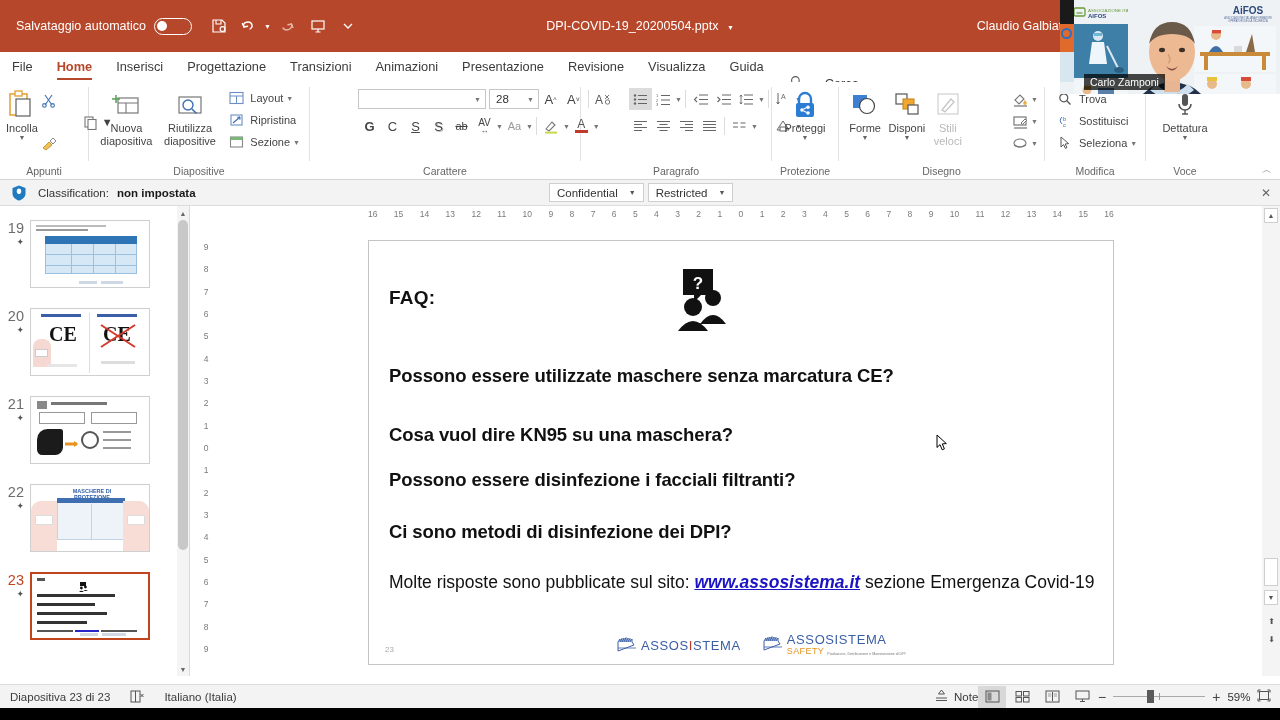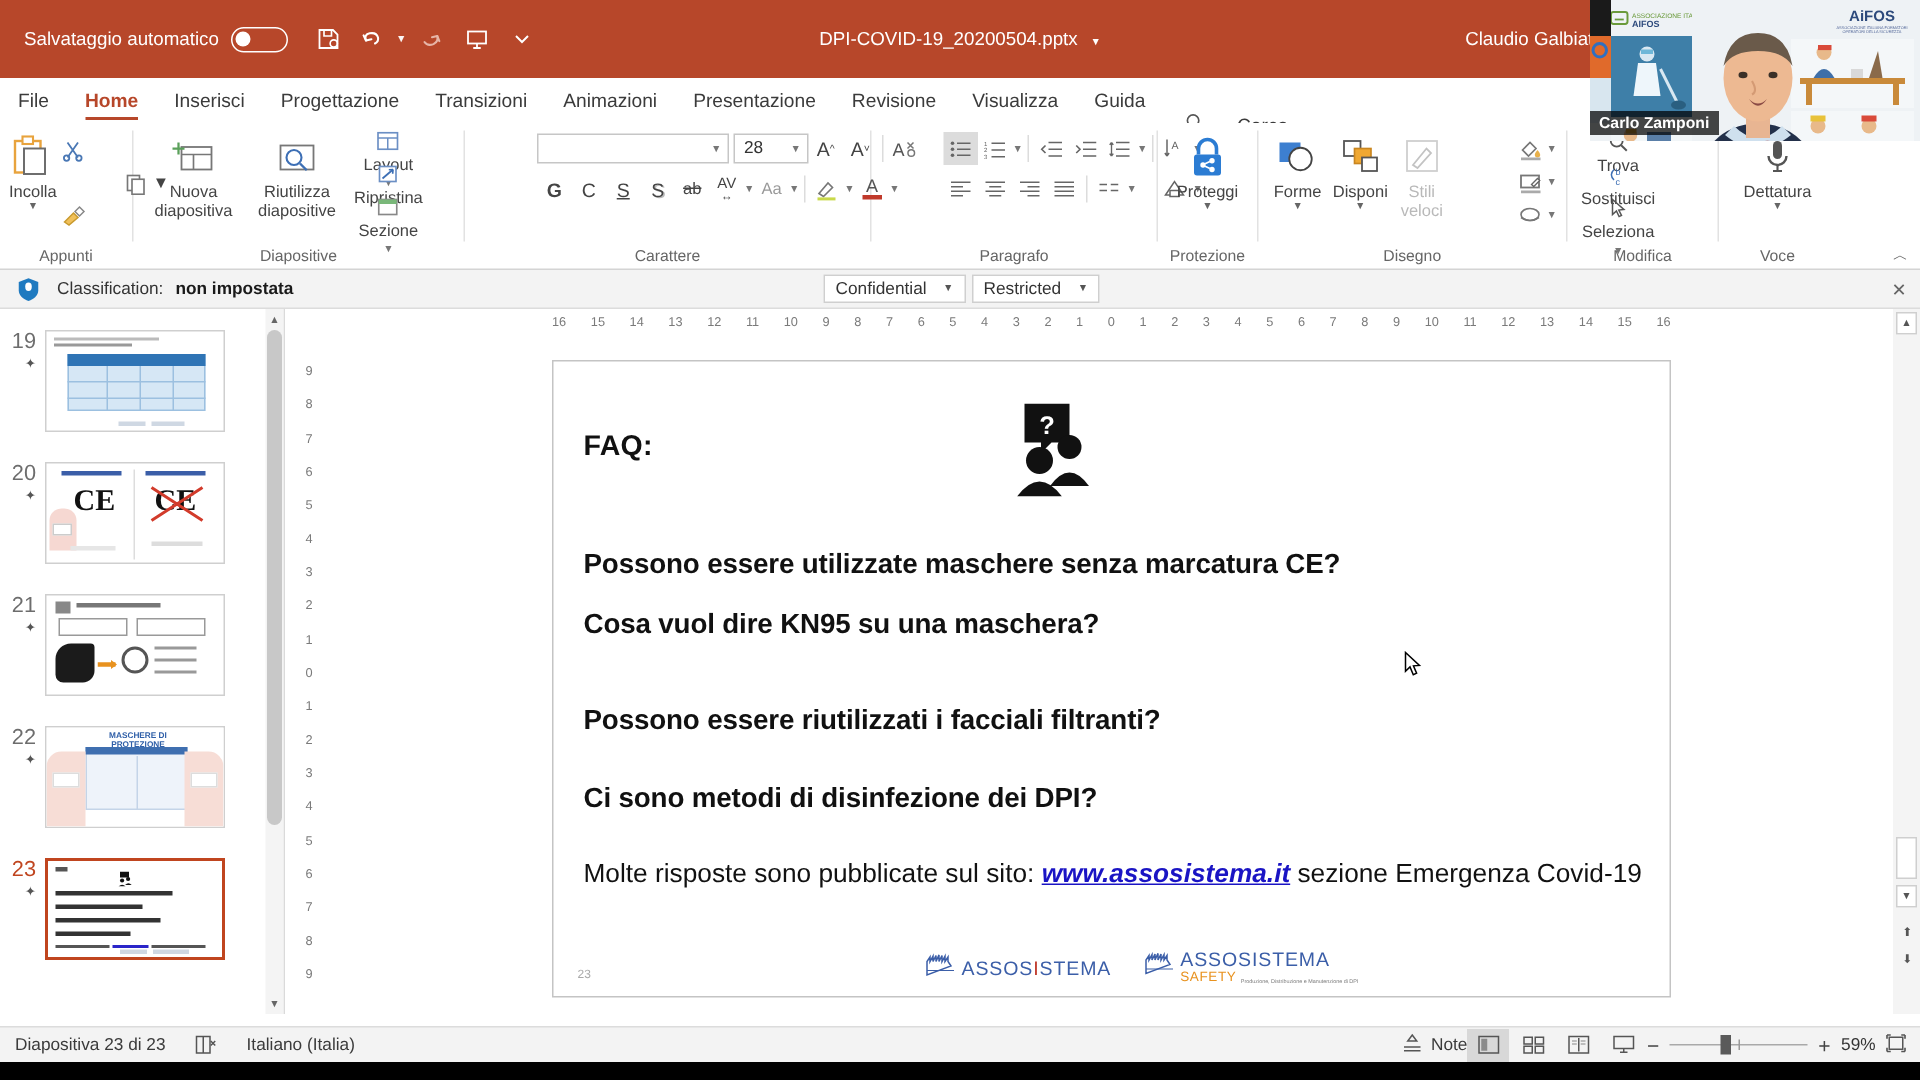--- a/index.html
+++ b/index.html
@@ -71,21 +71,21 @@
   .group-sep { width: 1px; background: #e2e2e2; margin: 5px 0 18px 0; }
   .bigbtn {
     display: flex; flex-direction: column; align-items: center; justify-content: flex-start;
     width: 56px; padding-top: 2px; text-align: right; line-height: 1.15; color: #444;
   }
   .bigbtn .ico { height: 34px; display: flex; align-items: center; justify-content: center; }
   .bigbtn .lbl { font-size: 11px; }
   .bigbtn .car { font-size: 7px; color: #666; margin-top: -1px; }
   .smallbtn {
     display: flex; align-items: center; gap: 3px; height: 22px; padding: 0 3px;
-    font-size: 11px; color: #444; white-space: nowrap; flex-direction: column;
+    font-size: 11px; color: #444; white-space: nowrap;
   }
   .smallbtn .car { font-size: 7px; color: #777; }
   .iconcell {
     width: 22px; height: 22px; display: flex; align-items: center; justify-content: center;
   }
   .row { display: flex; align-items: center; padding-left: 42px; }
   .col { display: flex; flex-direction: column; }
 
   
   .fontbox {
@@ -239,22 +239,22 @@
   .video {
     position: absolute; right: 0; top: 0; width: 220px; height: 94px;
     overflow: hidden; background: #dfe6ec;
   }
   .vid-bg { position: absolute; inset: 0; background: #eef2f5; }
   .vid-strip-l { position: absolute; left: 0; top: 0; width: 14px; height: 118px; }
   .vid-person {
     position: absolute; left: 62px; top: 14px; width: 100px; height: 104px;
   }
   .vid-name {
-    position: absolute; left: 0; bottom: 4px; background: rgba(0,0,0,.72);
-    color: #fff; font-size: 10.5px; padding: 2px 6px; white-space: nowrap; font-weight: bold;
+    position: absolute; left: 24px; bottom: 4px; background: rgba(0,0,0,.72);
+    color: #fff; font-size: 10.5px; padding: 2px 6px; white-space: nowrap;
   }
   .aifos-top { position: absolute; left: 14px; top: 6px; font-size: 5px; color: #5a7a3a; }
 
   .cursor { position: absolute; left: 936px; top: 228px; }
 </style>
 </head>
 <body>
 
 <div id="app">
 
@@ -944,22 +944,22 @@
             <path d="M14 0 h30 v26 h-12 l-7 7 v-7 h-11 z" fill="#111"></path>
             <text x="29" y="20" font-size="17" font-weight="bold" fill="#fff" text-anchor="middle" font-family="Liberation Sans">?</text>
             <circle cx="44" cy="29" r="8" fill="#111"></circle>
             <path d="M31 55 q13 -18 26 0 z" fill="#111"></path>
             <circle cx="24" cy="38" r="9" fill="#111"></circle>
             <path d="M9 62 q15 -20 30 0 z" fill="#111"></path>
           </svg>
         </div>
 
         <div class="q-line" style="top:124px">Possono essere utilizzate maschere senza marcatura CE?</div>
-        <div class="q-line" style="top:164px">Cosa vuol dire KN95 su una maschera?</div>
-        <div class="q-line" style="top:228px">Possono essere riutilizzati i facciali filtranti?</div>
+        <div class="q-line" style="top:183px">Cosa vuol dire KN95 su una maschera?</div>
+        <div class="q-line" style="top:228px">Possono essere disinfezione i facciali filtranti?</div>
         <div class="q-line" style="top:280px">Ci sono metodi di disinfezione dei DPI?</div>
 
         <div class="final-line" style="top:331px">
           <span>Molte risposte sono pubblicate sul sito: </span><a href="#">www.assosistema.it</a><span> sezione Emergenza Covid-19</span>
         </div>
 
         <div class="slide-num">23</div>
 
         <div class="logos">
           <div class="logo-a">

